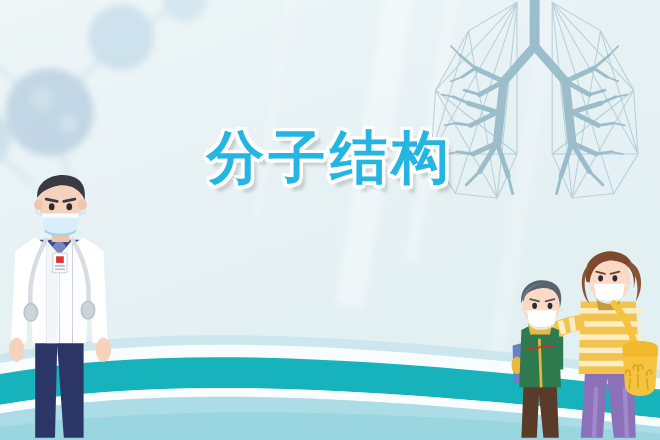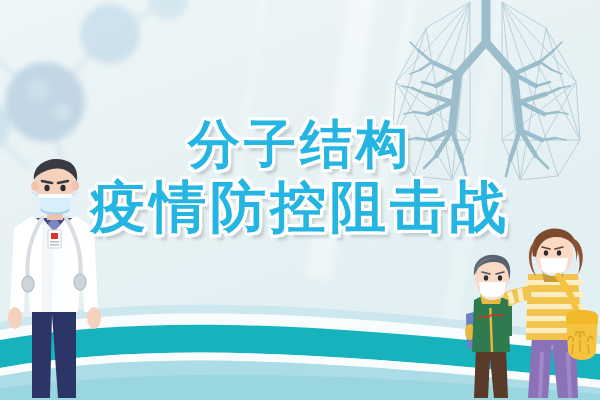--- a/index.html
+++ b/index.html
@@ -250,21 +250,20 @@
     <path d="M20 44 L28 46" stroke="#4b5462" stroke-width="1.6" stroke-linecap="round"></path>
     <path d="M42 44 L34 46" stroke="#4b5462" stroke-width="1.6" stroke-linecap="round"></path>
 
     <path d="M17 54 L44 54 L42 66 C36 71 23 71 19 66 Z" fill="#ffffff"></path>
     <path d="M19 66 C23 71 36 71 42 66 L41 68.5 C35 73 24 73 20 68.5 Z" fill="#e4e8ea"></path>
     <path d="M17 56 L11 53 M44 56 L50 53" stroke="#e2e6e8" stroke-width="1.8" fill="none"></path>
   </svg>
 
   <div id="headline">
     <span id="line1" class="hl">分子结构</span>
-    <span id="line2" class="hl">疫情防控阻击战</span>
   </div>
 
   <span class="hidden-label">分子结构</span>
   <span class="hidden-label">肺部低多边形图</span>
   <span class="hidden-label">医生</span>
   <span class="hidden-label">妈妈</span>
   <span class="hidden-label">男孩</span>
 
 </div>
 

